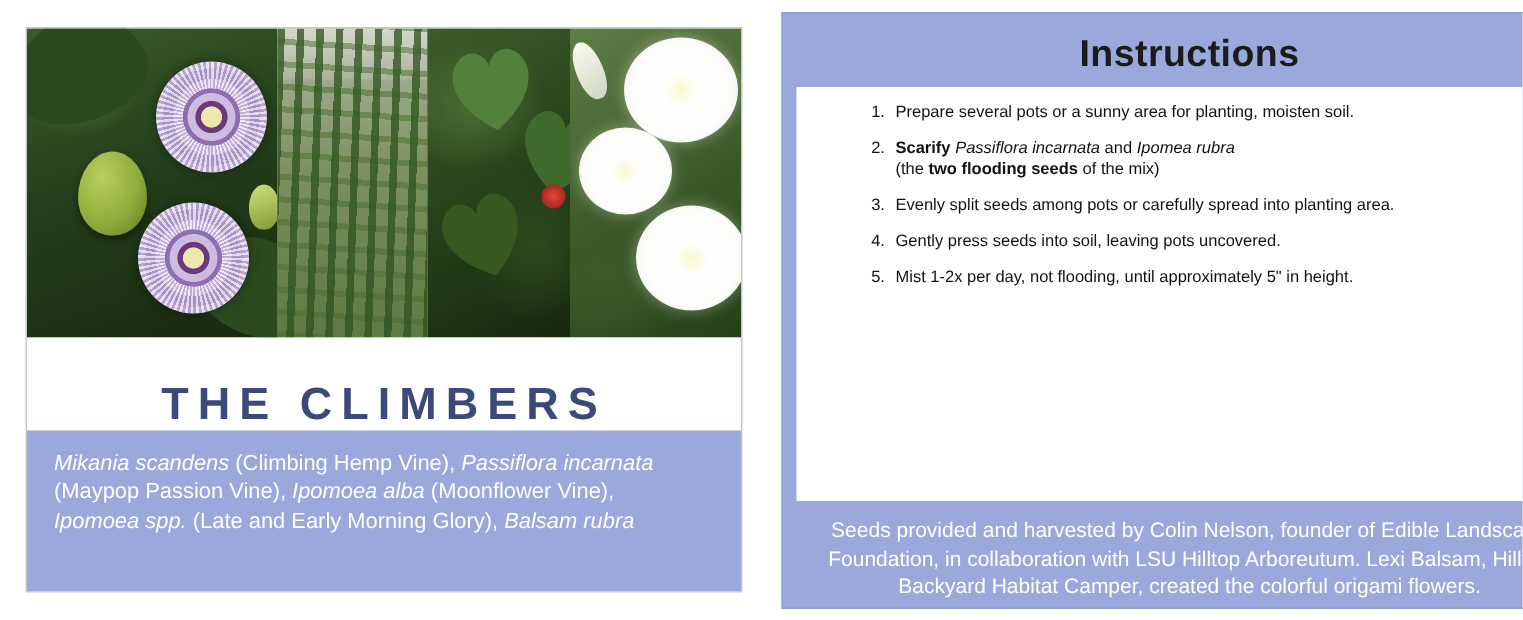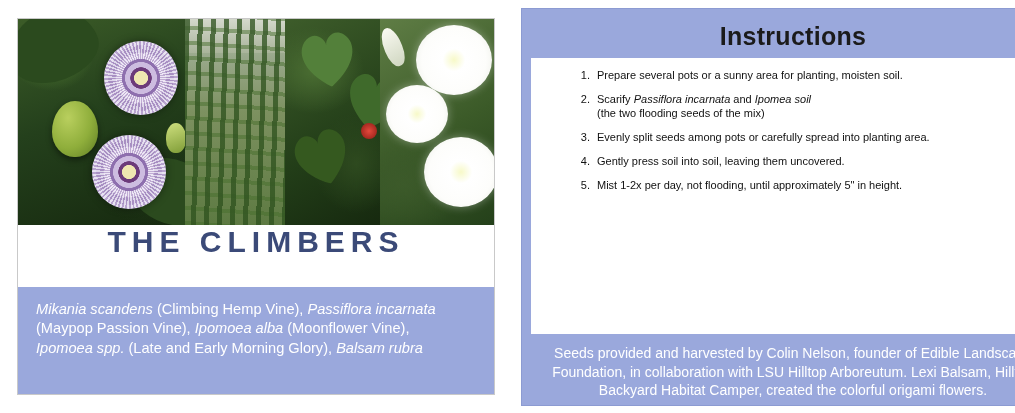--- a/index.html
+++ b/index.html
@@ -162,21 +162,21 @@
     transform: rotate(-22deg);
   }
 
   .title-band {
     position: absolute;
     left: 0; top: 206px;
     width: 100%;
     height: 62px;
     background: #ffffff;
     display: flex;
-    align-items: flex-start;
+    align-items: flex-end;
     justify-content: center;
   }
   .title-band .title {
     font-family: "Liberation Sans", sans-serif;
     font-size: 30px;
     font-weight: 700;
     letter-spacing: 6px;
     color: #3b4a78;
   }
   .species-band {
@@ -228,21 +228,21 @@
     list-style: decimal;
   }
   ol.steps li {
     font-size: 11px;
     line-height: 1.28;
     color: #111111;
     margin-bottom: 10px;
     padding-left: 4px;
     margin-left: 26px;
   }
-  ol.steps li b { font-weight: 400; }
+  ol.steps li b { font-weight: 700; }
   ol.steps li i { font-style: italic; }
   .credit {
     text-align: center;
     color: #ffffff;
     font-size: 14px;
     line-height: 1.33;
     padding: 10px 14px 0 14px;
   }
 </style>
 </head>
@@ -307,30 +307,30 @@
     <div class="instructions-title">Instructions</div>
 
     <div class="instructions-box">
       <ol class="steps">
 
         <li>
           <span>Prepare several pots or a sunny area for planting, moisten soil.</span>
         </li>
 
         <li>
-          <b>Scarify </b><i>Passiflora incarnata</i><span> and </span><i>Ipomea soil</i><br>
+          <b>Scarify </b><i>Passiflora incarnata</i><span> and </span><i>Ipomea rubra</i><br>
           <span>(the </span><b>two flooding seeds</b><span> of the mix)</span>
         </li>
 
         <li>
           <span>Evenly split seeds among pots or carefully spread into planting area.</span>
         </li>
 
         <li>
-          <span>Gently press soil into soil, leaving them uncovered.</span>
+          <span>Gently press seeds into soil, leaving pots uncovered.</span>
         </li>
 
         <li>
           <span>Mist 1-2x per day, not flooding, until approximately 5" in height.</span>
         </li>
 
       </ol>
     </div>
 
     <div class="credit">Seeds provided and harvested by Colin Nelson, founder of Edible Landscape Foundation, in collaboration with LSU Hilltop Arboreutum. Lexi Balsam, Hilltop Backyard Habitat Camper, created the colorful origami flowers.</div>

